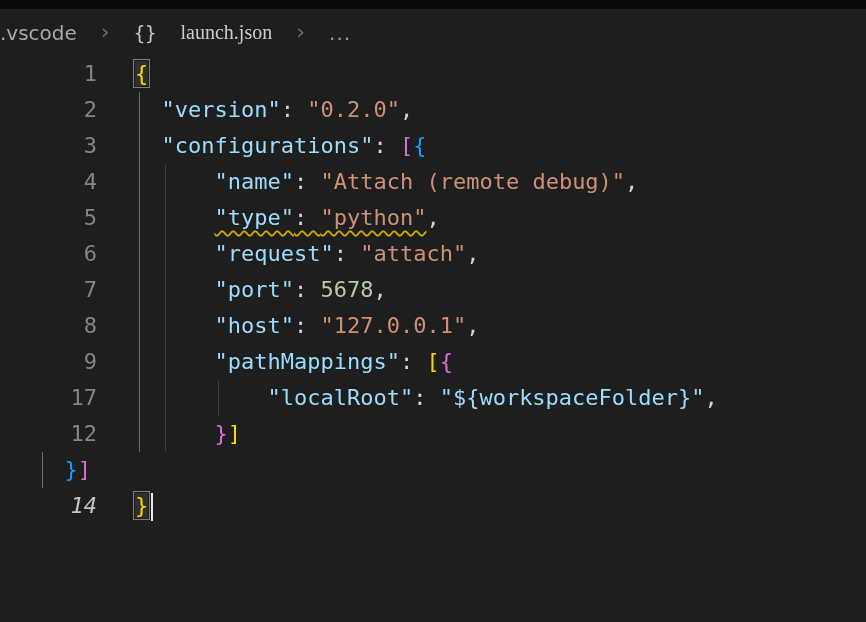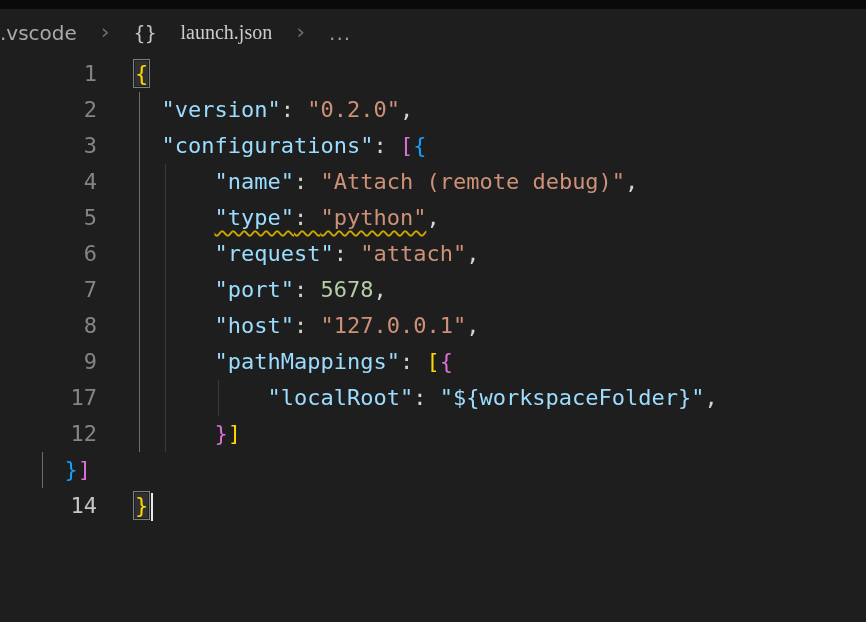--- a/index.html
+++ b/index.html
@@ -37,21 +37,21 @@
   }
 
   .code-line { display: flex; height: 36px; }
   .line-number {
     flex: 0 0 97px;
     width: 97px;
     text-align: right;
     color: var(--line-number, #858585);
     user-select: none;
   }
-  .code-line.active .line-number { color: var(--line-number-active, #c6c6c6); }
+  .code-line.active .line-number { color: var(--line-number-active, #c6c6c6); font-style: italic; }
 
   .line-content {
     position: relative;
     padding-left: 38px;
     white-space: pre;
     color: var(--punct, #d4d4d4);
     flex: 1 1 auto;
   }
 
   .indent-guide {

